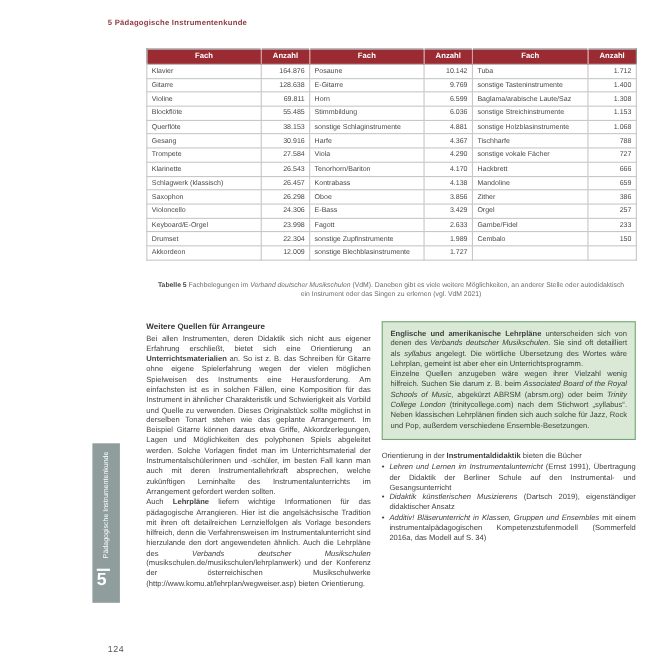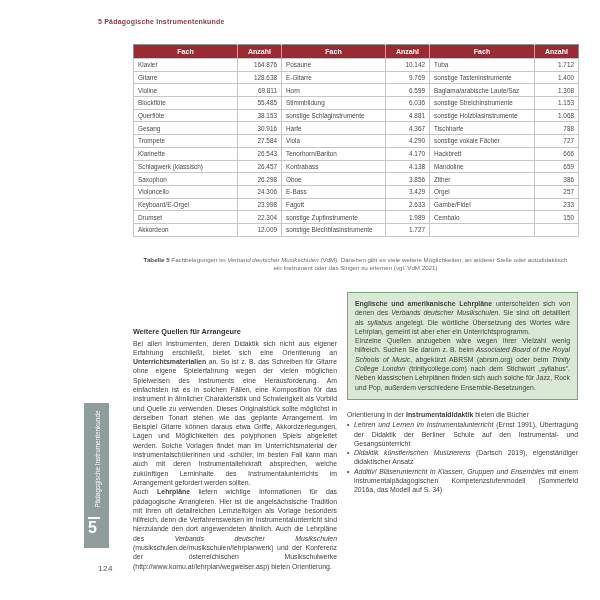--- a/index.html
+++ b/index.html
@@ -26,21 +26,21 @@
   table.subjects td{border:1px solid #c7c7c7;font-size:6.4px;color:#4a4a4a;height:12.7px;
     padding:0 4px;background:#fff;white-space:nowrap;overflow:hidden;}
   table.subjects td.name{text-align:left;}
   table.subjects td.num{text-align:right;}
 
   .caption{position:absolute;left:140px;top:256px;width:431px;text-align:center;
     font-size:6.2px;line-height:8px;color:#6b6b6b;}
   .caption .b{font-weight:bold;color:#4a4a4a;}
 
   .columns{position:absolute;left:133px;top:292px;width:445px;display:flex;gap:10px;}
-  .col-left{width:204px;margin-top:35px;}
+  .col-left{width:204px;}
   .col-right{width:231px;}
   .heading{font-size:7.3px;font-weight:bold;color:#333;margin:0 0 2.5px 0;}
   .columns p{margin:0;text-align:justify;font-size:6.9px;line-height:9.3px;color:var(--body-text);}
   span.b{font-weight:bold;}
   span.i{font-style:italic;}
 
   .info-box{background:var(--info-box-bg);border:1px solid var(--info-box-border);
     padding:6px 7px 7px 7px;}
   .info-box p{font-size:6.9px;line-height:9.3px;}
 
@@ -50,21 +50,21 @@
     line-height:9.3px;color:var(--body-text);}
   ul.book-list li::before{content:"\2022";position:absolute;left:0;top:0;}
 
   .chapter-tab{position:absolute;left:84px;top:403px;width:25px;height:145px;
     background:var(--chapter-tab-bg);}
   .tab-title{position:absolute;left:50%;top:56px;transform:translate(-50%,-50%) rotate(-90deg);
     white-space:nowrap;color:#fff;font-size:6.4px;}
   .tab-rule{position:absolute;left:4px;top:114px;width:12px;height:2px;background:#fff;}
   .tab-number{position:absolute;left:4px;top:117px;font-size:16px;font-weight:bold;color:#fff;line-height:1;}
 
-  .page-number{position:absolute;left:98px;top:564px;font-size:8px;color:#555;letter-spacing:.5px;}
+  .page-number{position:absolute;left:98px;top:586px;font-size:8px;color:#555;letter-spacing:.5px;}
 </style>
 </head>
 <body>
 
 <div class="page">
 
   <div class="running-header">5 Pädagogische Instrumentenkunde</div>
 
   <table class="subjects">
     <colgroup>

